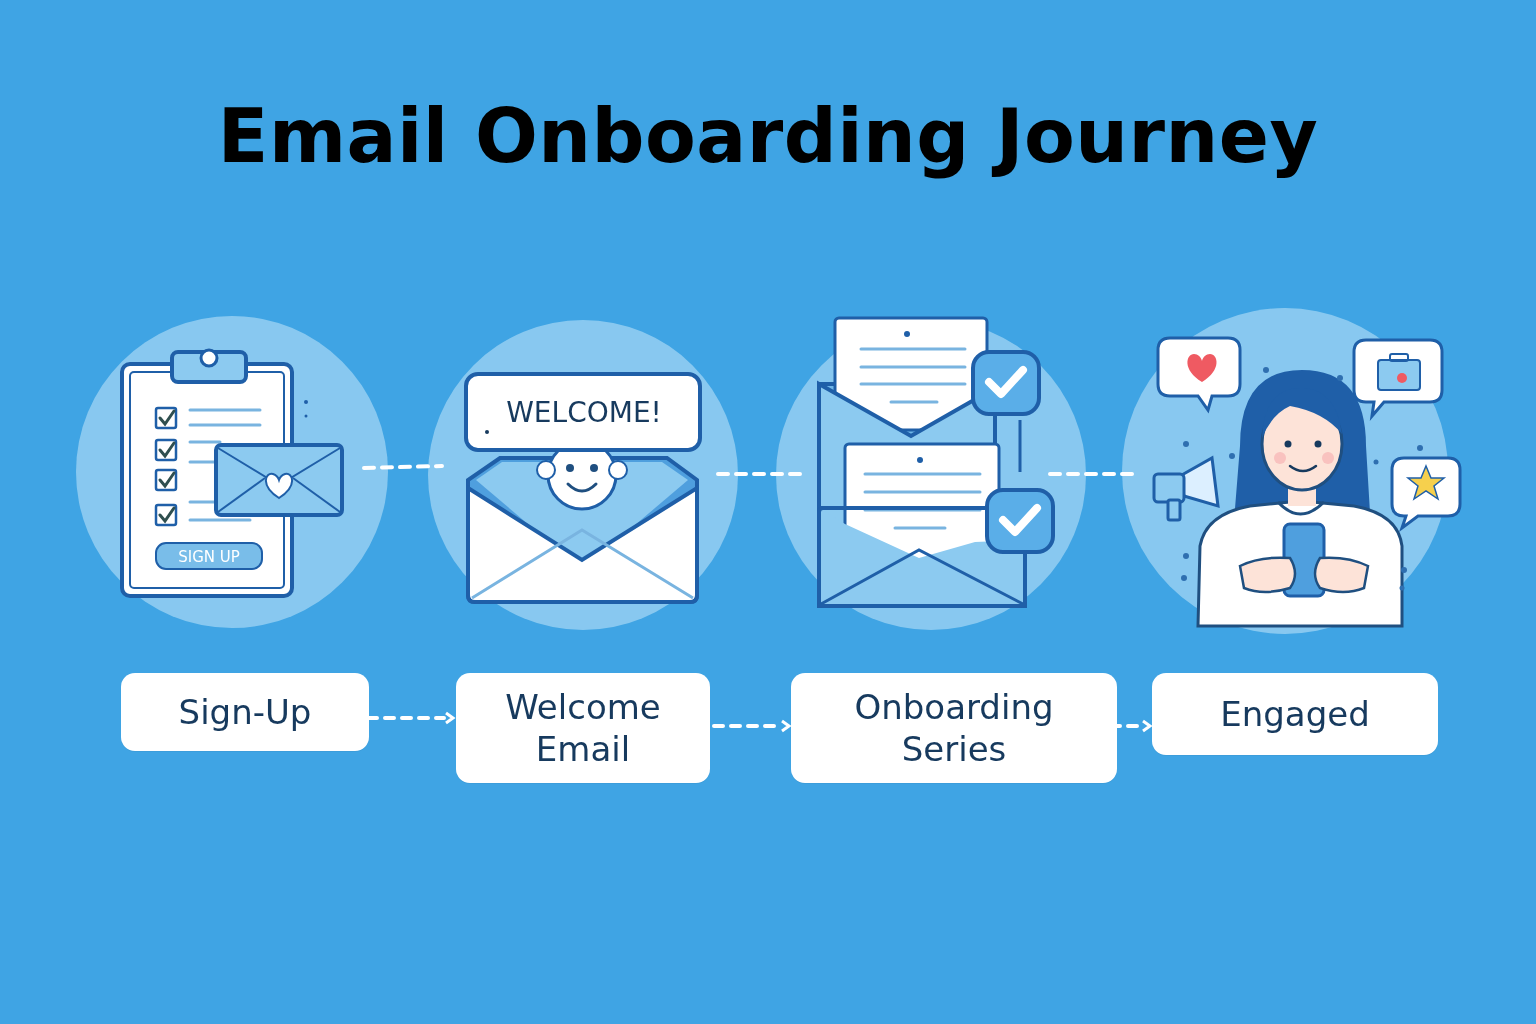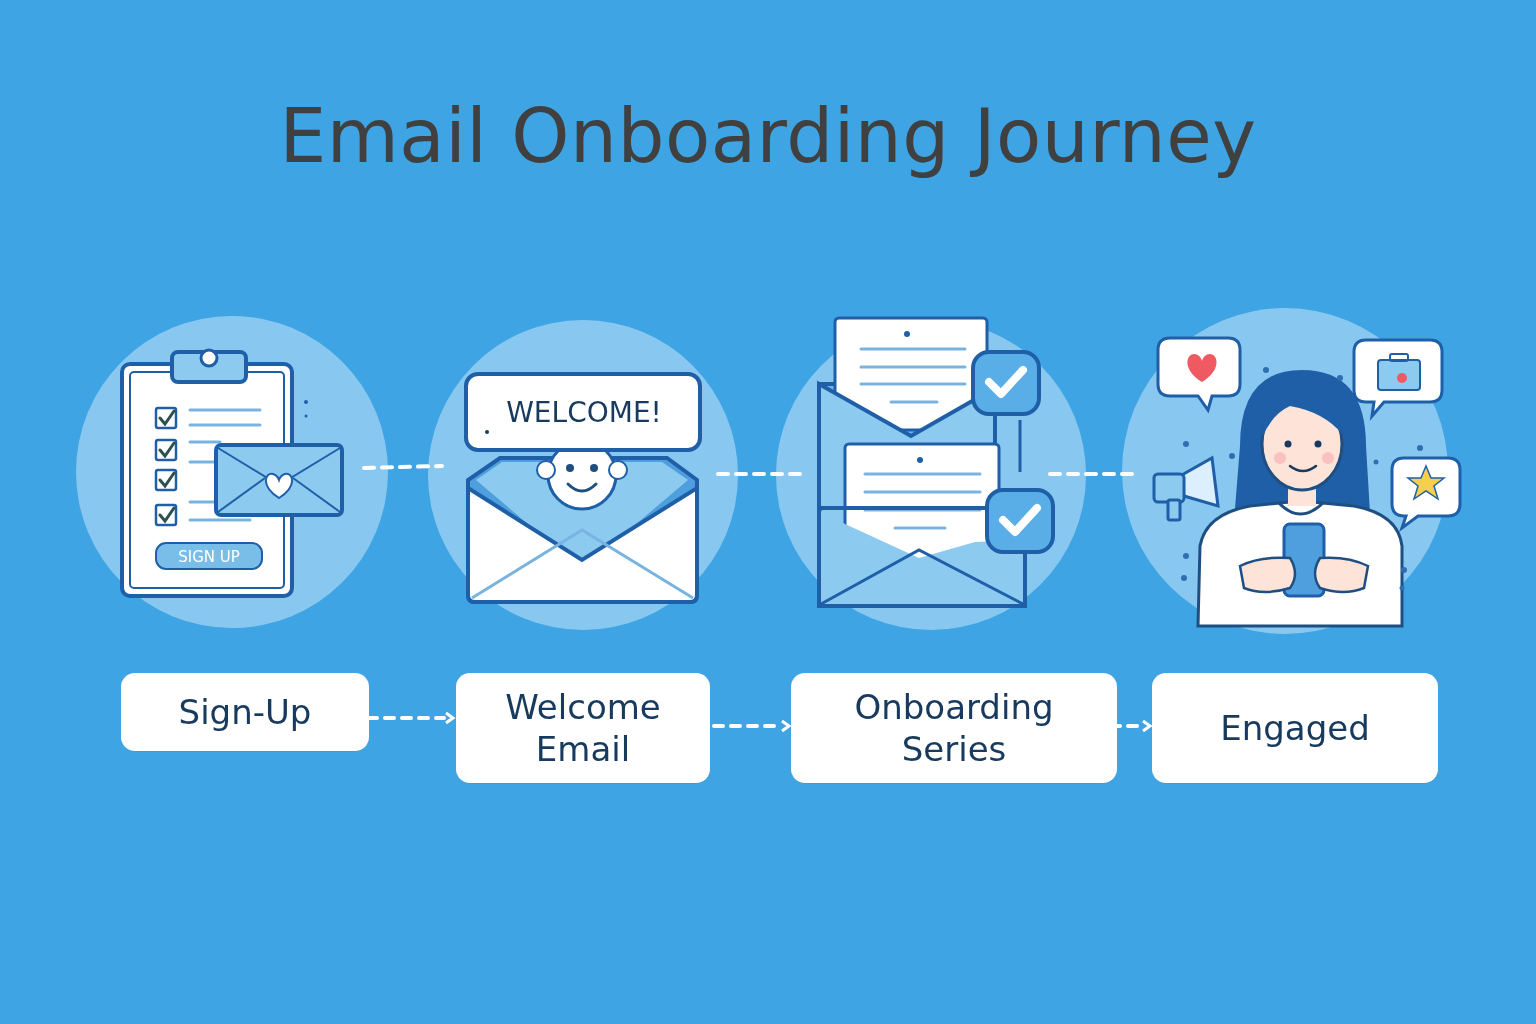--- a/index.html
+++ b/index.html
@@ -4,23 +4,23 @@
   <style>
     html, body { margin: 0; padding: 0; }
     body {
       width: 1536px; height: 1024px; overflow: hidden;
       background: #3fa4e4;
       font-family: "Liberation Sans", "DejaVu Sans", sans-serif;
       position: relative;
     }
     .title {
       position: absolute; left: 0; top: 88px; width: 1536px;
-      text-align: center; color: #404040;
+      text-align: center; color: #000000;
       font-family: "DejaVu Sans", sans-serif;
-      font-weight: normal; font-size: 74px; letter-spacing: 0.5px;
+      font-weight: bold; font-size: 74px; letter-spacing: 0.5px;
       line-height: 96px;
     }
     .stage-circle {
       position: absolute; border-radius: 50%;
       background: #8ccaf0;
       opacity: 0.95;
     }
     .illus { position: absolute; }
     .illus svg { display: block; overflow: visible; }
     .connector-top { position: absolute; }
@@ -216,21 +216,21 @@
   <span>Sign-Up</span>
 </div>
 <div class="label-box" style="left:456px; top:673px; width:254px; height:110px;">
   <span>Welcome</span>
   <span>Email</span>
 </div>
 <div class="label-box" style="left:791px; top:673px; width:326px; height:110px;">
   <span>Onboarding</span>
   <span>Series</span>
 </div>
-<div class="label-box" style="left:1152px; top:673px; width:286px; height:110px;">
+<div class="label-box" style="left:1152px; top:673px; width:286px; height:82px;">
   <span>Engaged</span>
 </div>
 
 <div class="arrow" style="left:364px; top:710px;">
   <svg width="92" height="16">
     <line x1="4" y1="8" x2="80" y2="8" stroke="#ffffff" stroke-width="4" stroke-dasharray="9 8" stroke-linecap="round"></line>
     <polyline points="82,3 89,8 82,13" fill="none" stroke="#ffffff" stroke-width="3"></polyline>
   </svg>
 </div>
 <div class="arrow" style="left:710px; top:718px;">

